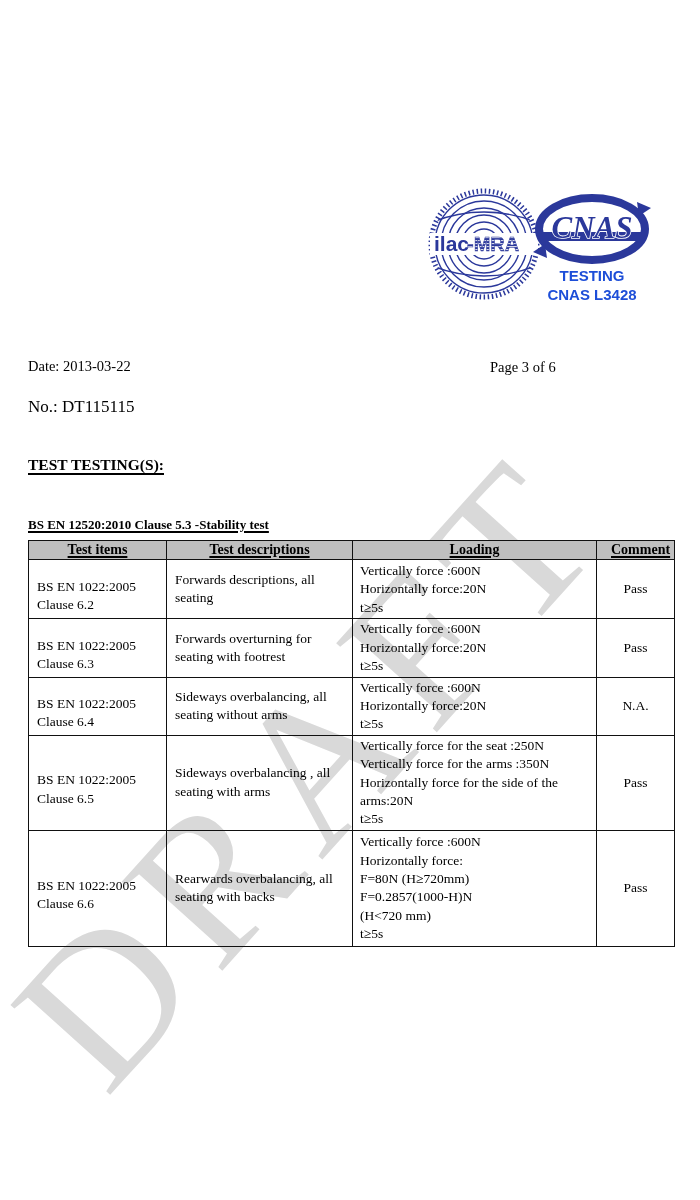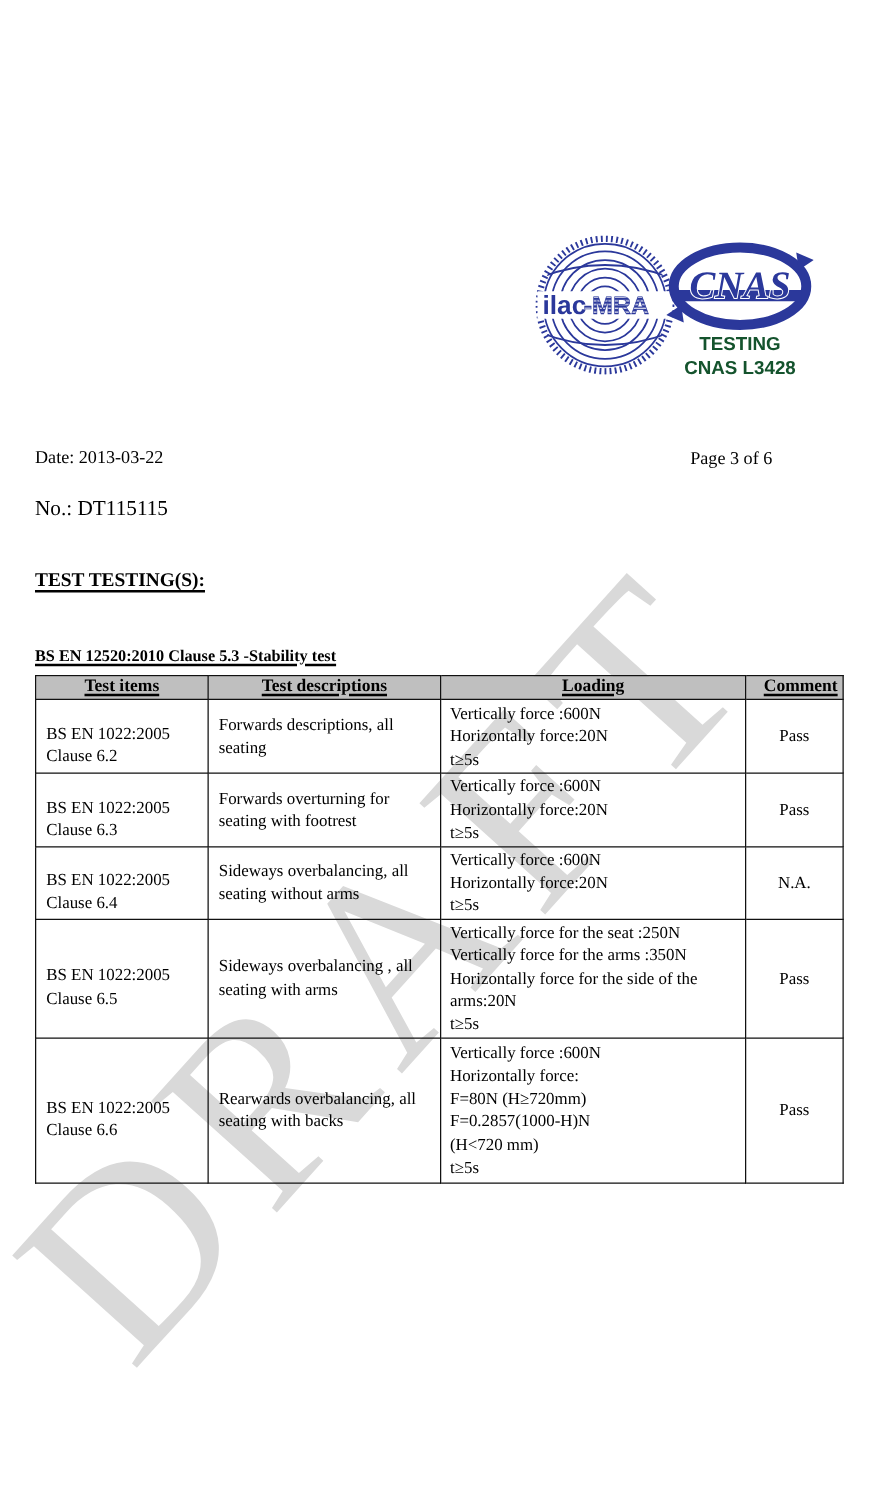--- a/index.html
+++ b/index.html
@@ -18,25 +18,25 @@
     transform:rotate(-48deg); transform-origin:50% 50%;
     z-index:0; user-select:none; white-space:nowrap;
   }
   .content { position:relative; z-index:1; }
   
   .ilac-logo { position:absolute; left:428px; top:188px; width:112px; height:112px; }
   .cnas-logo { position:absolute; left:533px; top:192px; width:118px; height:76px; }
   .cnas-caption {
     position:absolute; left:512px; top:266px; width:160px; text-align:center;
     font-family:"Liberation Sans", sans-serif; font-weight:bold; font-size:15px;
-    color:#14532d; line-height:19px;
+    color:#1d4ed8; line-height:19px;
   }
   
   .date-label { position:absolute; left:28px; top:358px; font-size:14.5px; }
-  .page-block { position:absolute; left:490px; top:358px; width:190px; text-align:center; font-size:14.5px; line-height:19px; }
+  .page-block { position:absolute; left:490px; top:358px; width:190px; text-align:left; font-size:14.5px; line-height:19px; }
   .no-label   { position:absolute; left:28px; top:397px; font-size:17px; }
   
   .h-results {
     position:absolute; left:28px; top:456px; font-size:15.5px; font-weight:bold;
     text-decoration:underline; text-decoration-thickness:1.8px; text-underline-offset:3px;
   }
   .h-table-title {
     position:absolute; left:28px; top:517px; font-size:13px; font-weight:bold;
     text-decoration:underline; text-decoration-thickness:1.5px; text-underline-offset:2px;
   }

